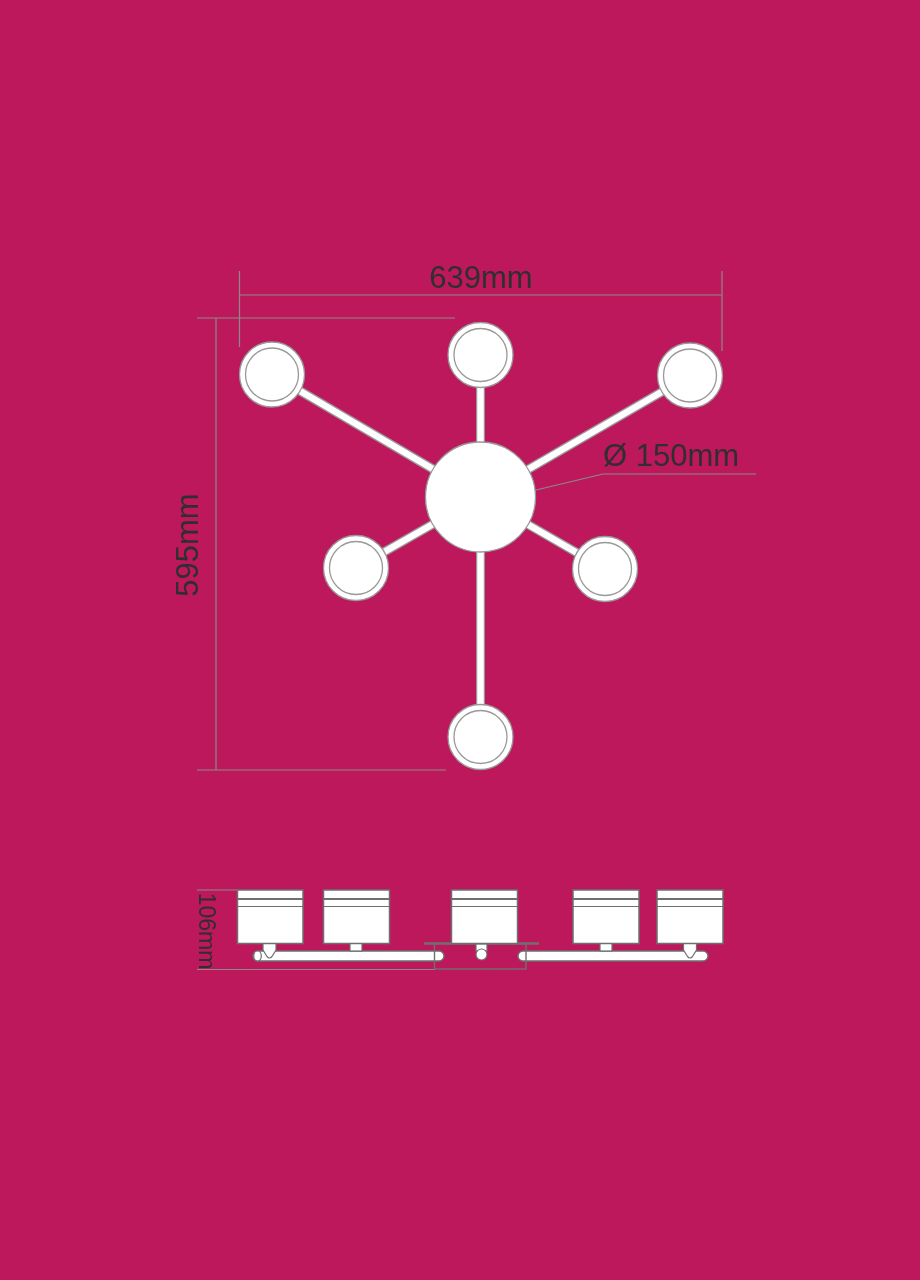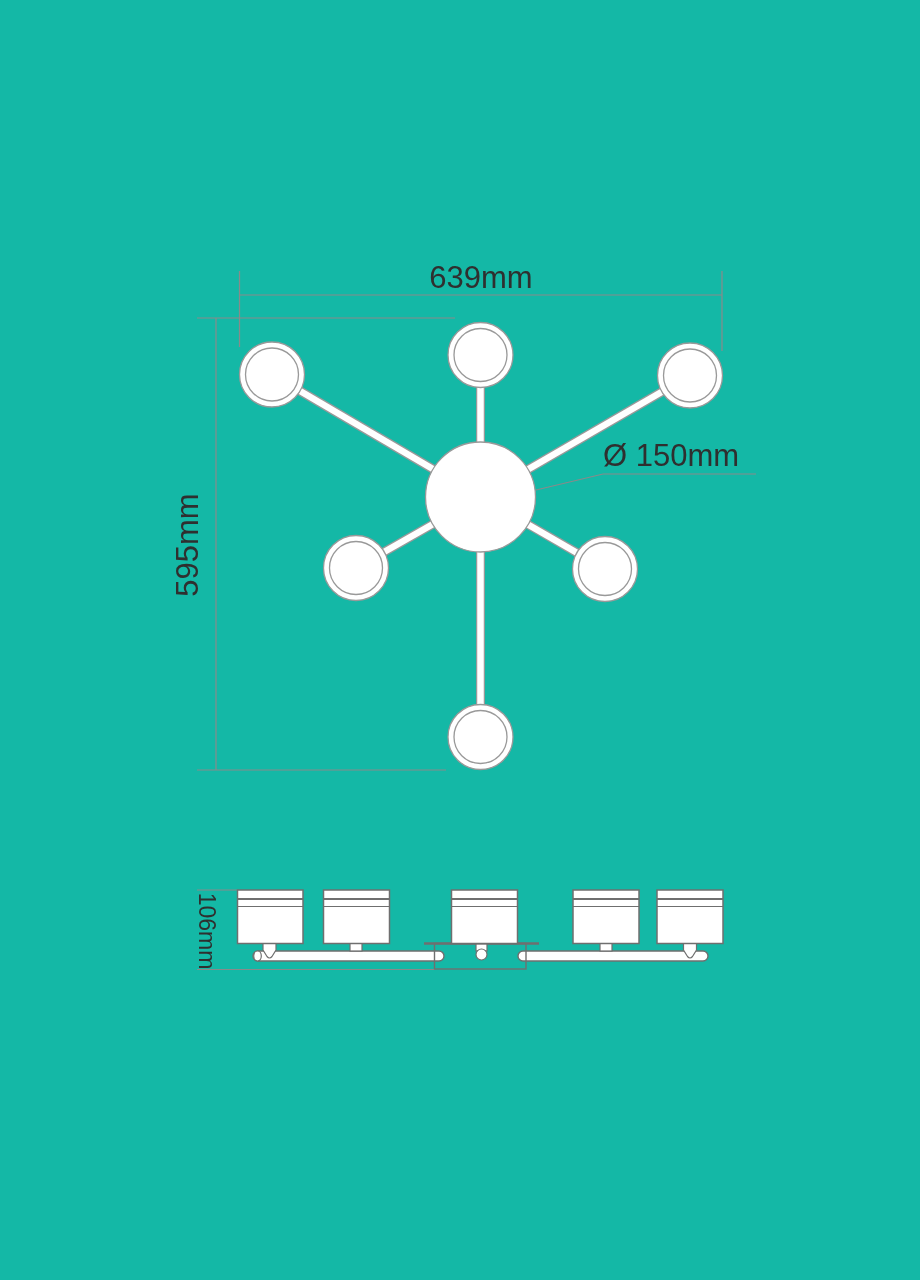--- a/index.html
+++ b/index.html
@@ -1,16 +1,16 @@
 <!DOCTYPE html>
 <html><head>
 <meta charset="utf-8">
 <style>
   html,body{margin:0;padding:0;background:#ffffff;}
-  .page{width:920px;height:1280px;background:#14b8a6;position:relative;overflow:hidden;}
+  .page{width:920px;height:1280px;background:#be185d;position:relative;overflow:hidden;}
   svg{display:block;}
   .dim-text{
     font-family:"Liberation Sans", sans-serif;
     fill:#2f2f2f;
   }
   .big-label{font-size:31px;}
   .small-label{font-size:23px;}
 </style>
 </head>
 <body>

